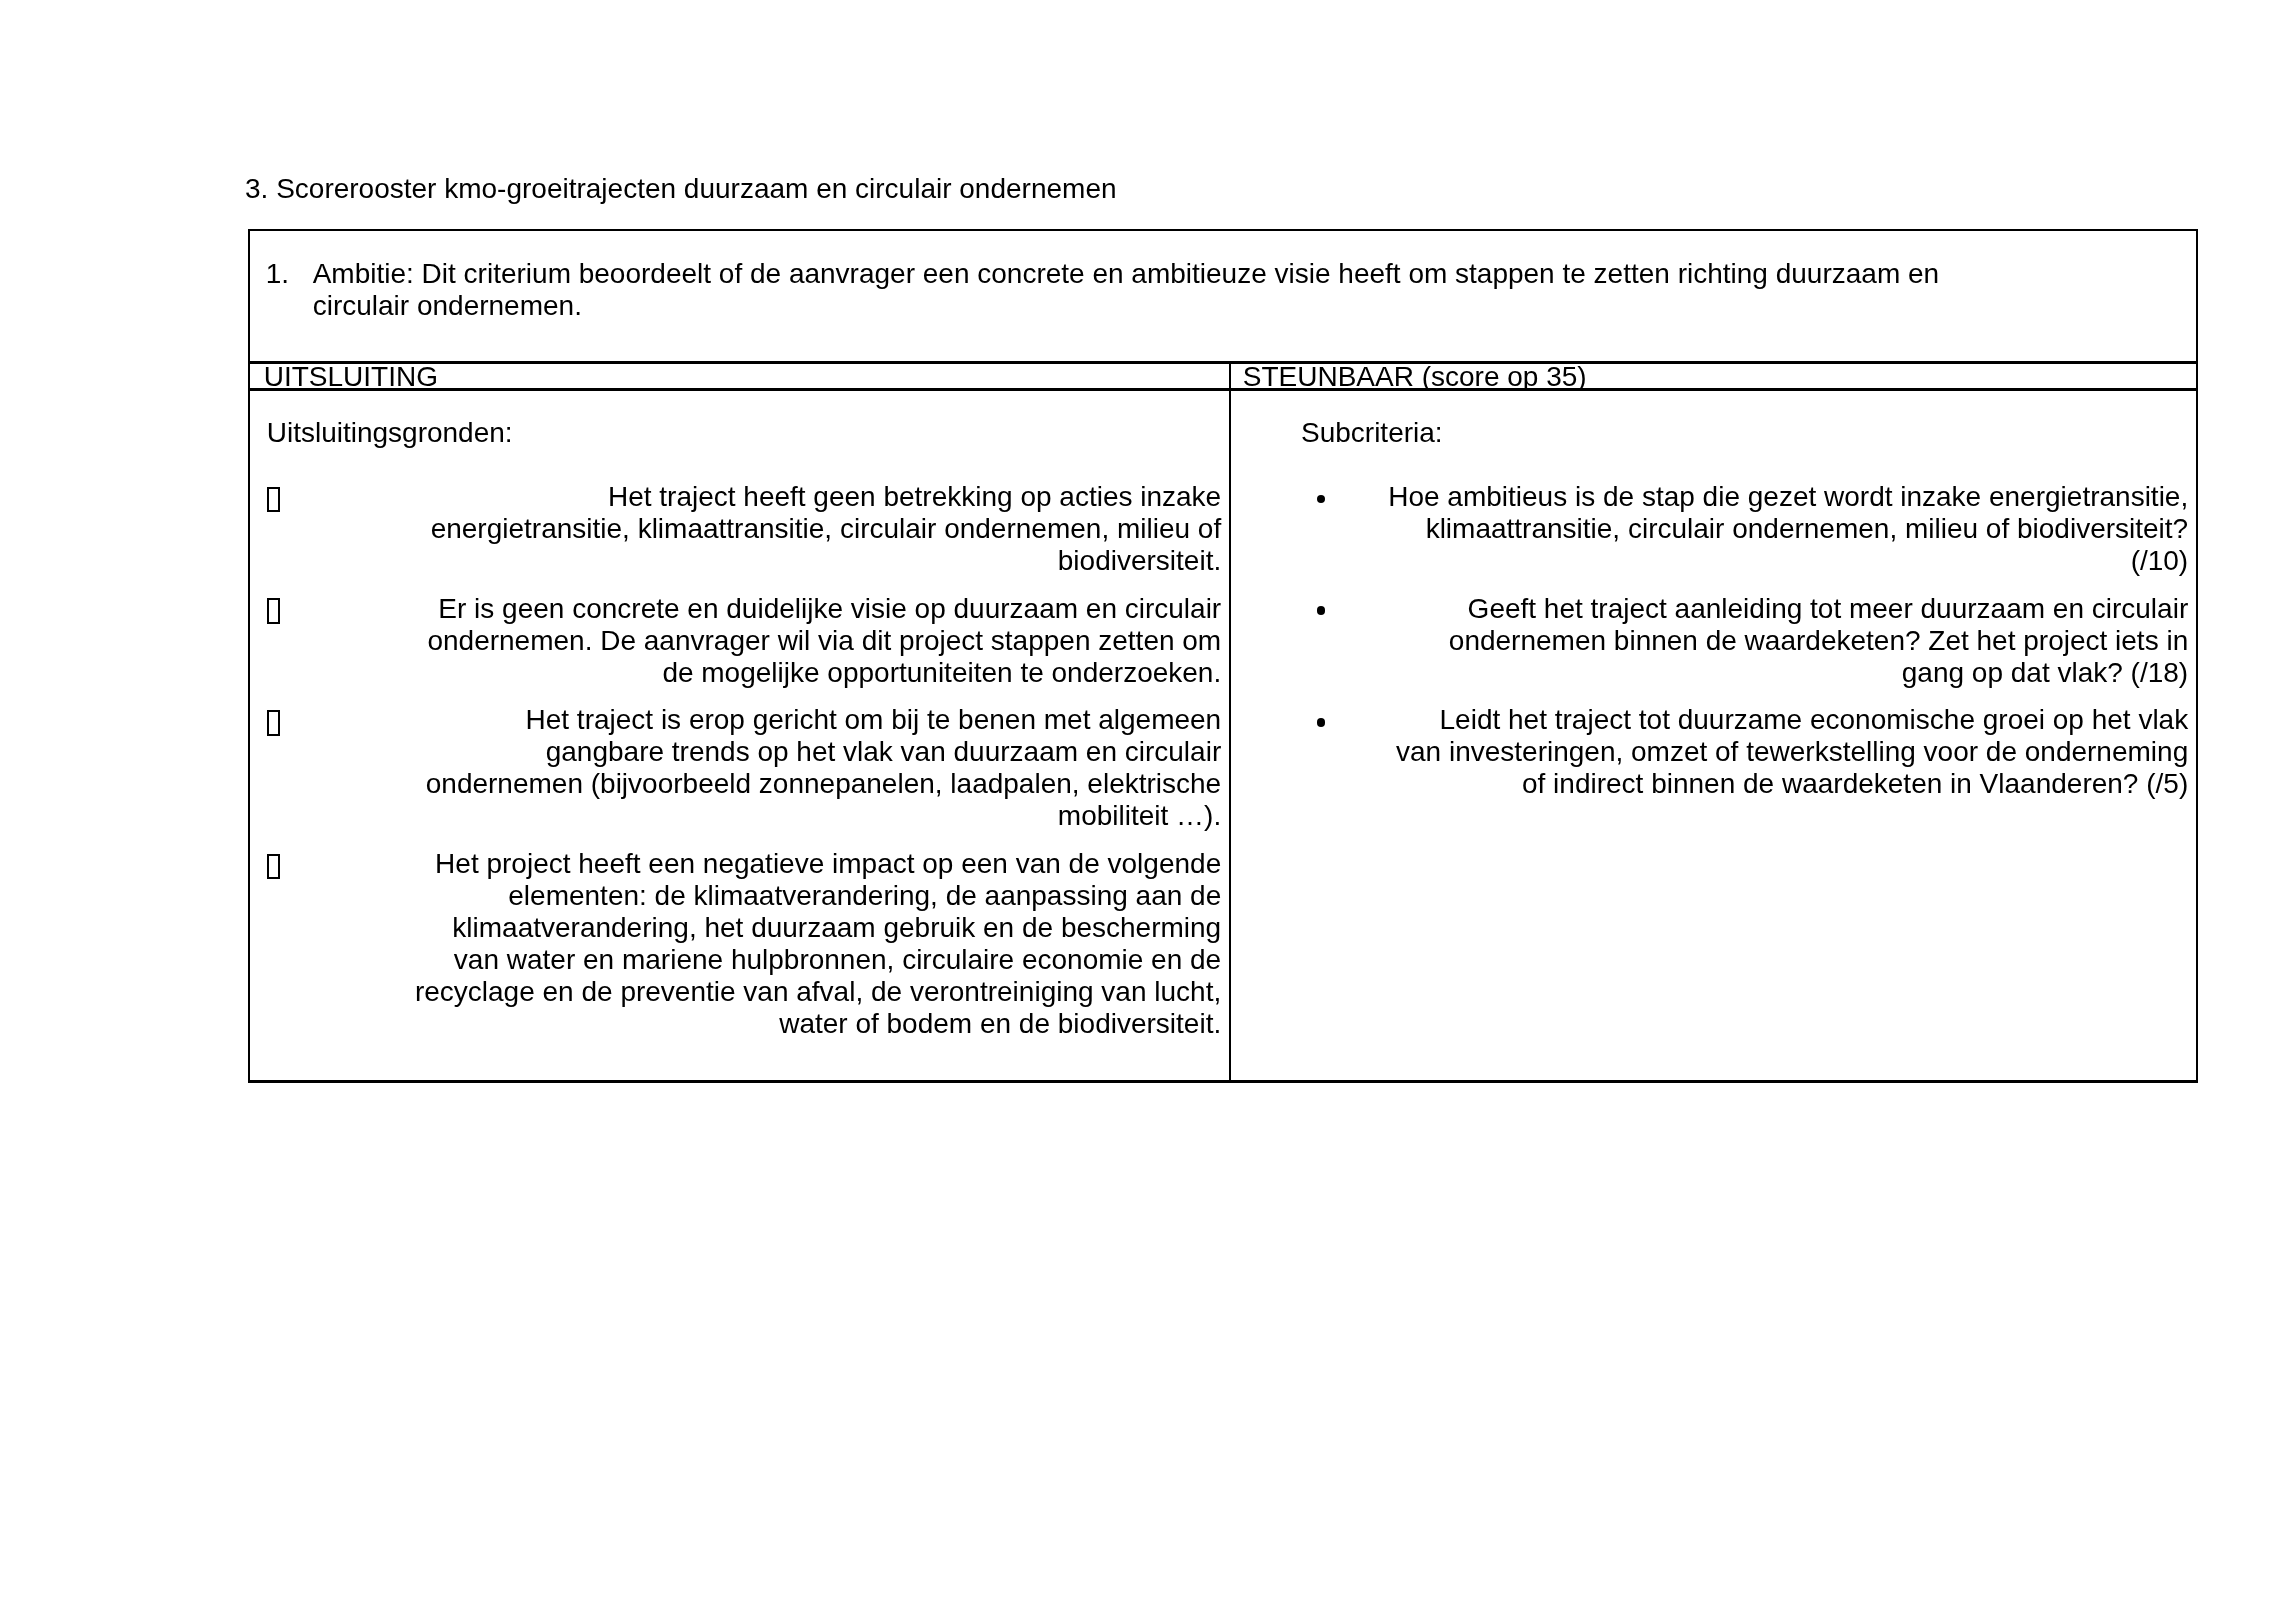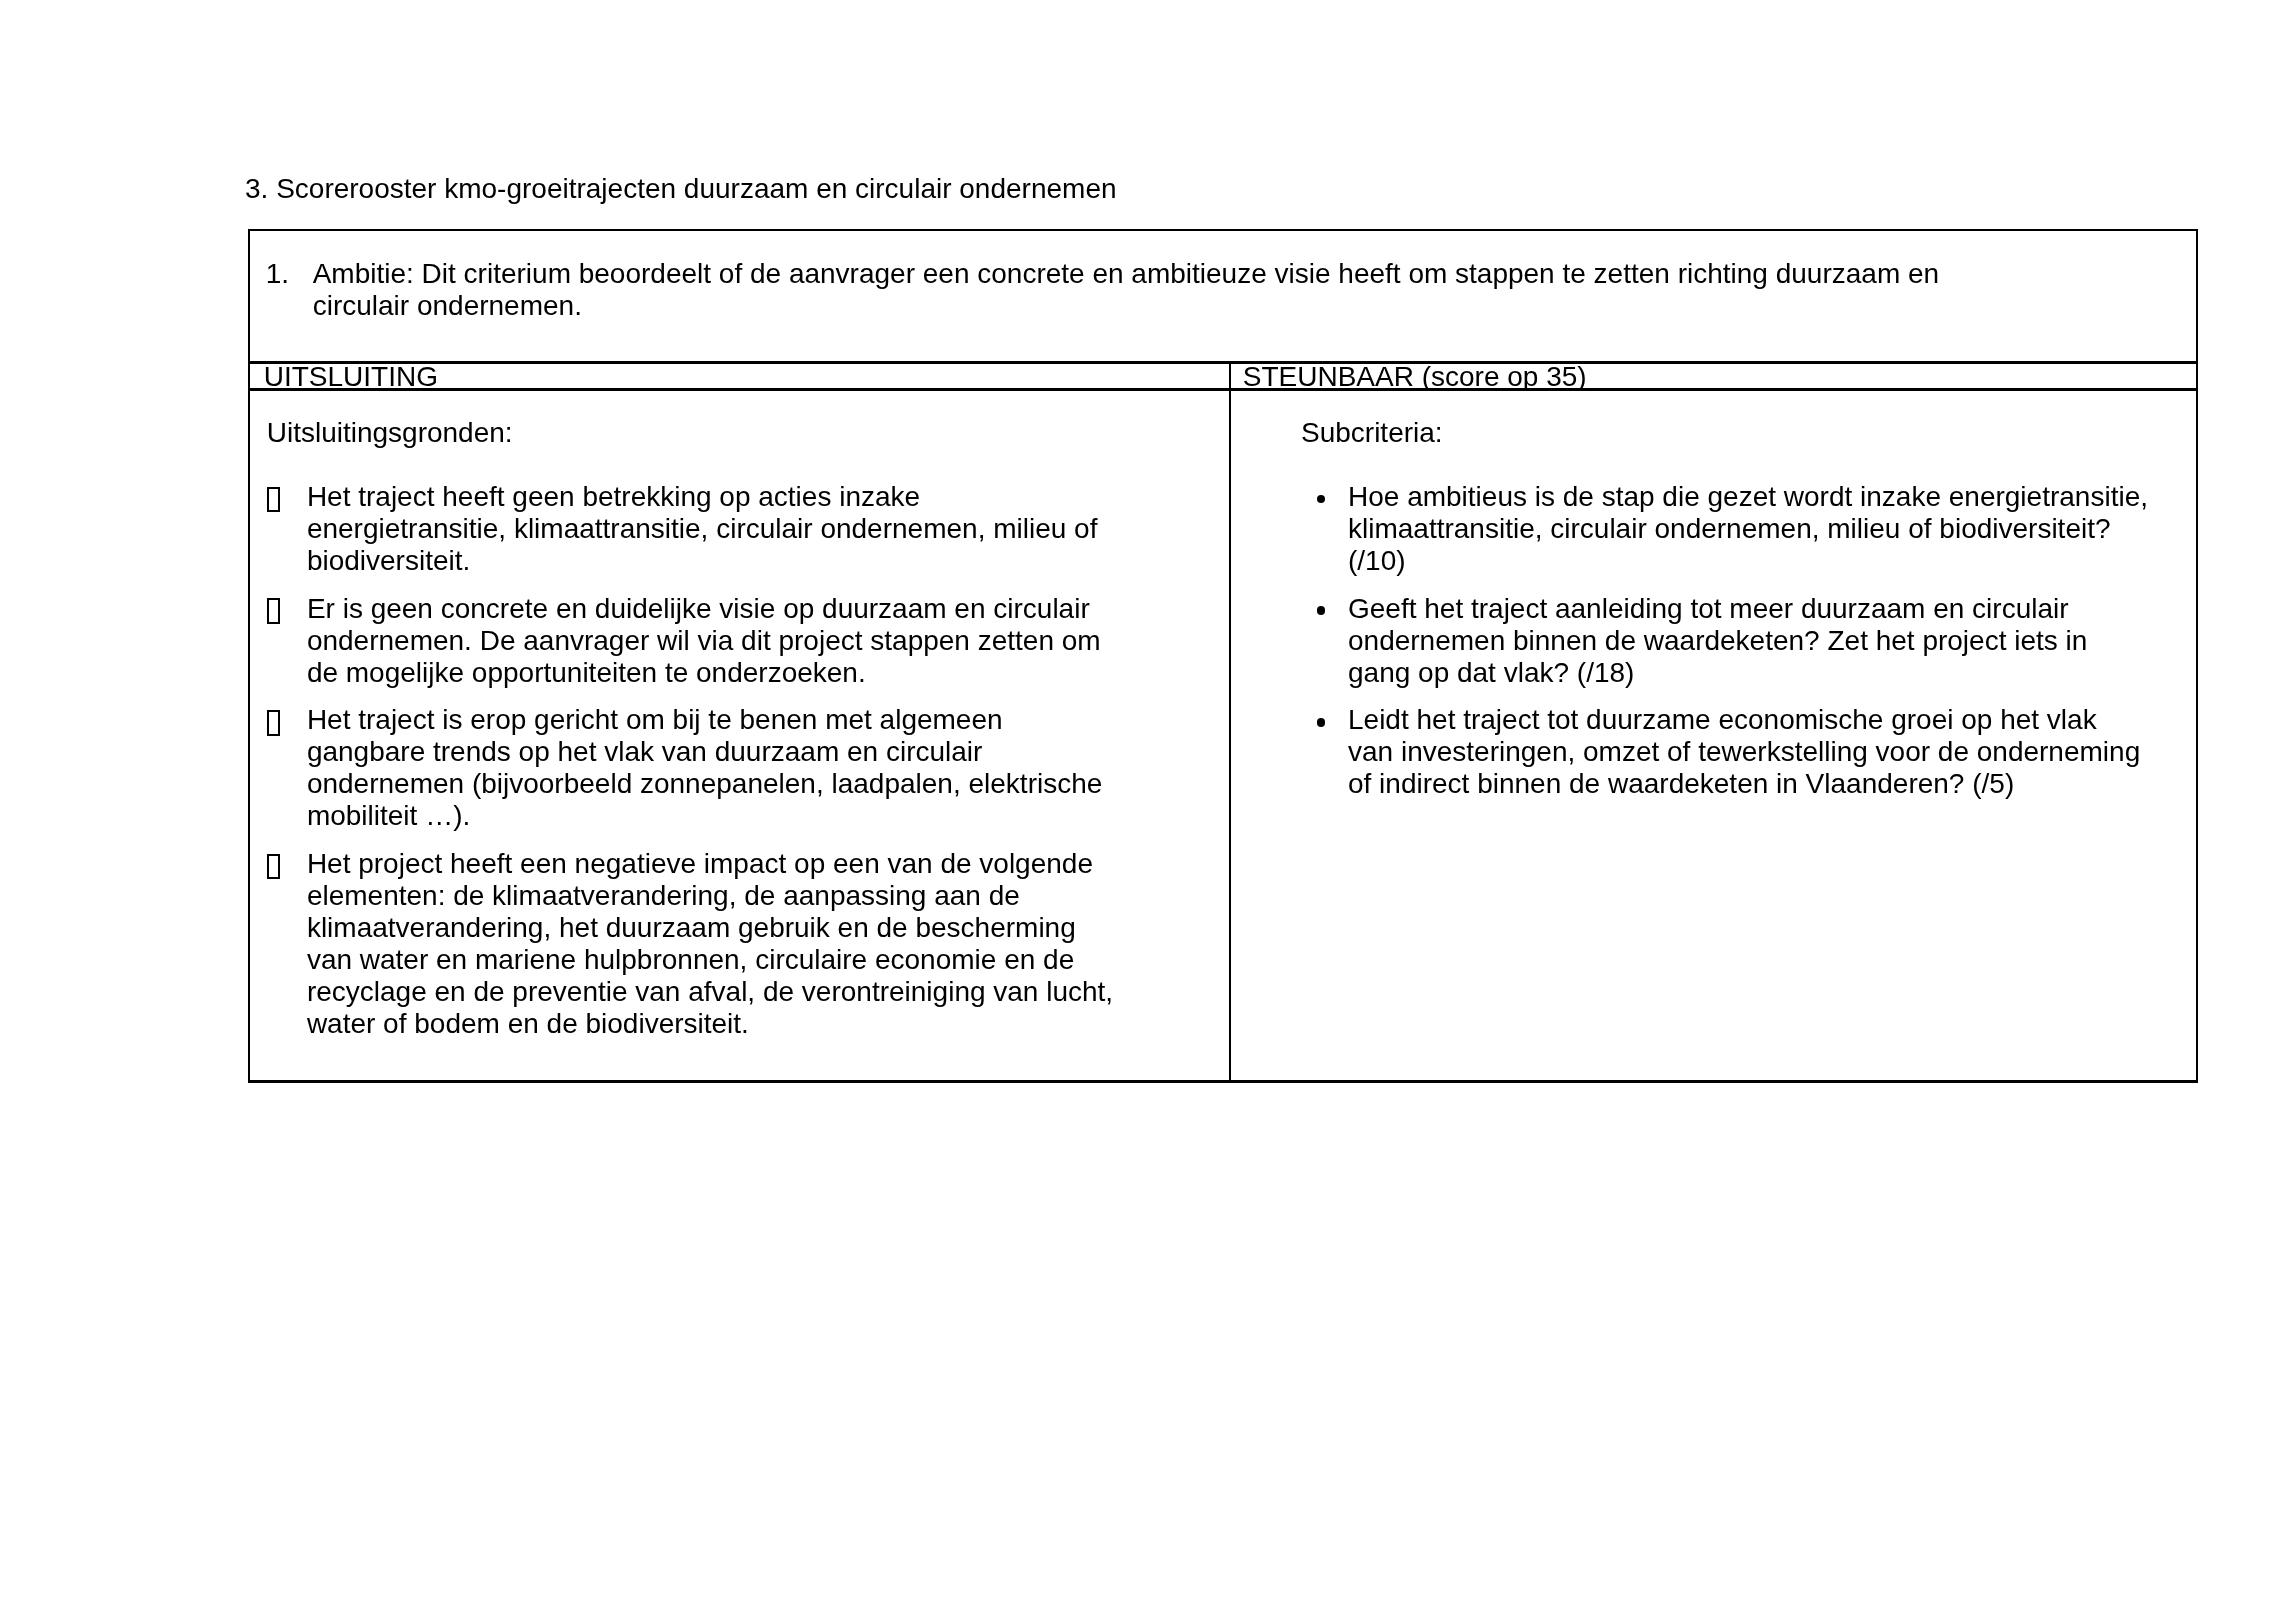--- a/index.html
+++ b/index.html
@@ -83,21 +83,21 @@
     margin: 5.9px 26.5px 0 0;
   }
   .right-col li { padding-left: 15.7px; }
   .dot-marker {
     flex: 0 0 auto;
     width: 8.8px; height: 8.8px;
     border-radius: 50%;
     background: #000;
     margin: 13.7px 22.5px 0 0;
   }
-  .item-text { flex: 1; white-space: pre-line; }
+  .item-text { flex: 1; white-space: pre-line; text-align: right; }
 </style>
 </head>
 <body>
 
 <div class="page">
 
   <div class="doc-heading">3. Scorerooster kmo-groeitrajecten duurzaam en circulair ondernemen</div>
 
   <div class="score-table">
 

